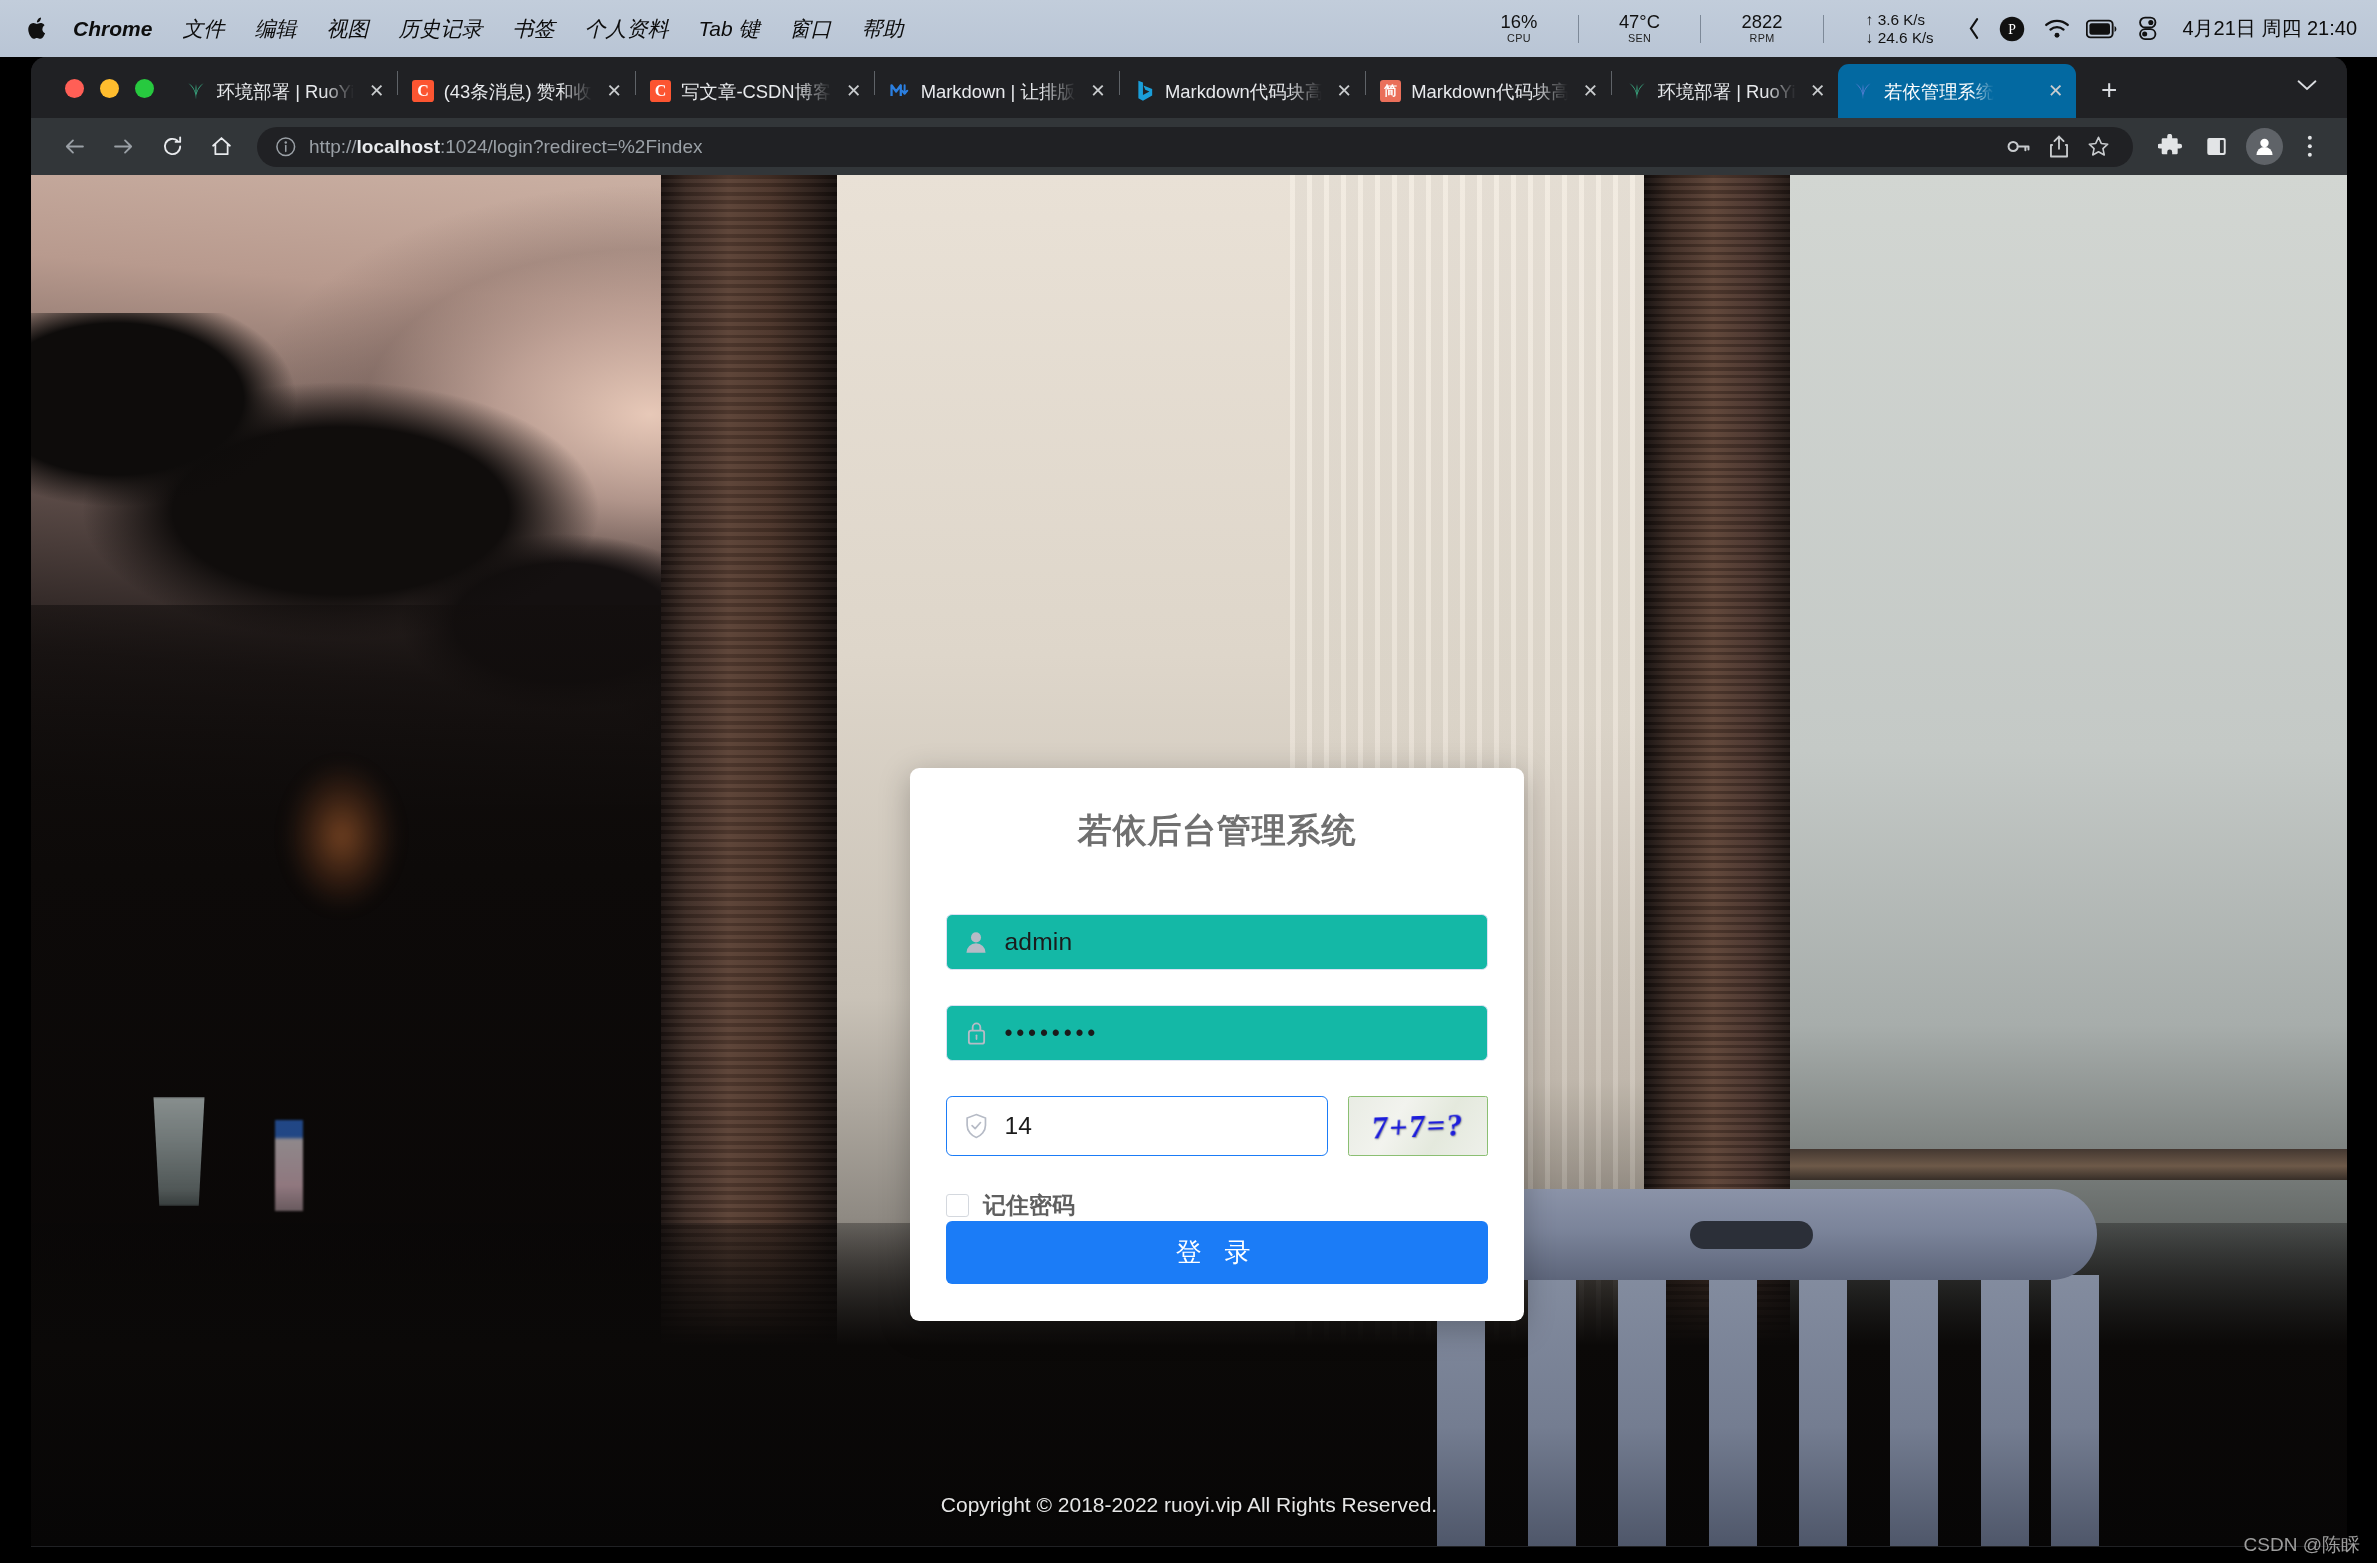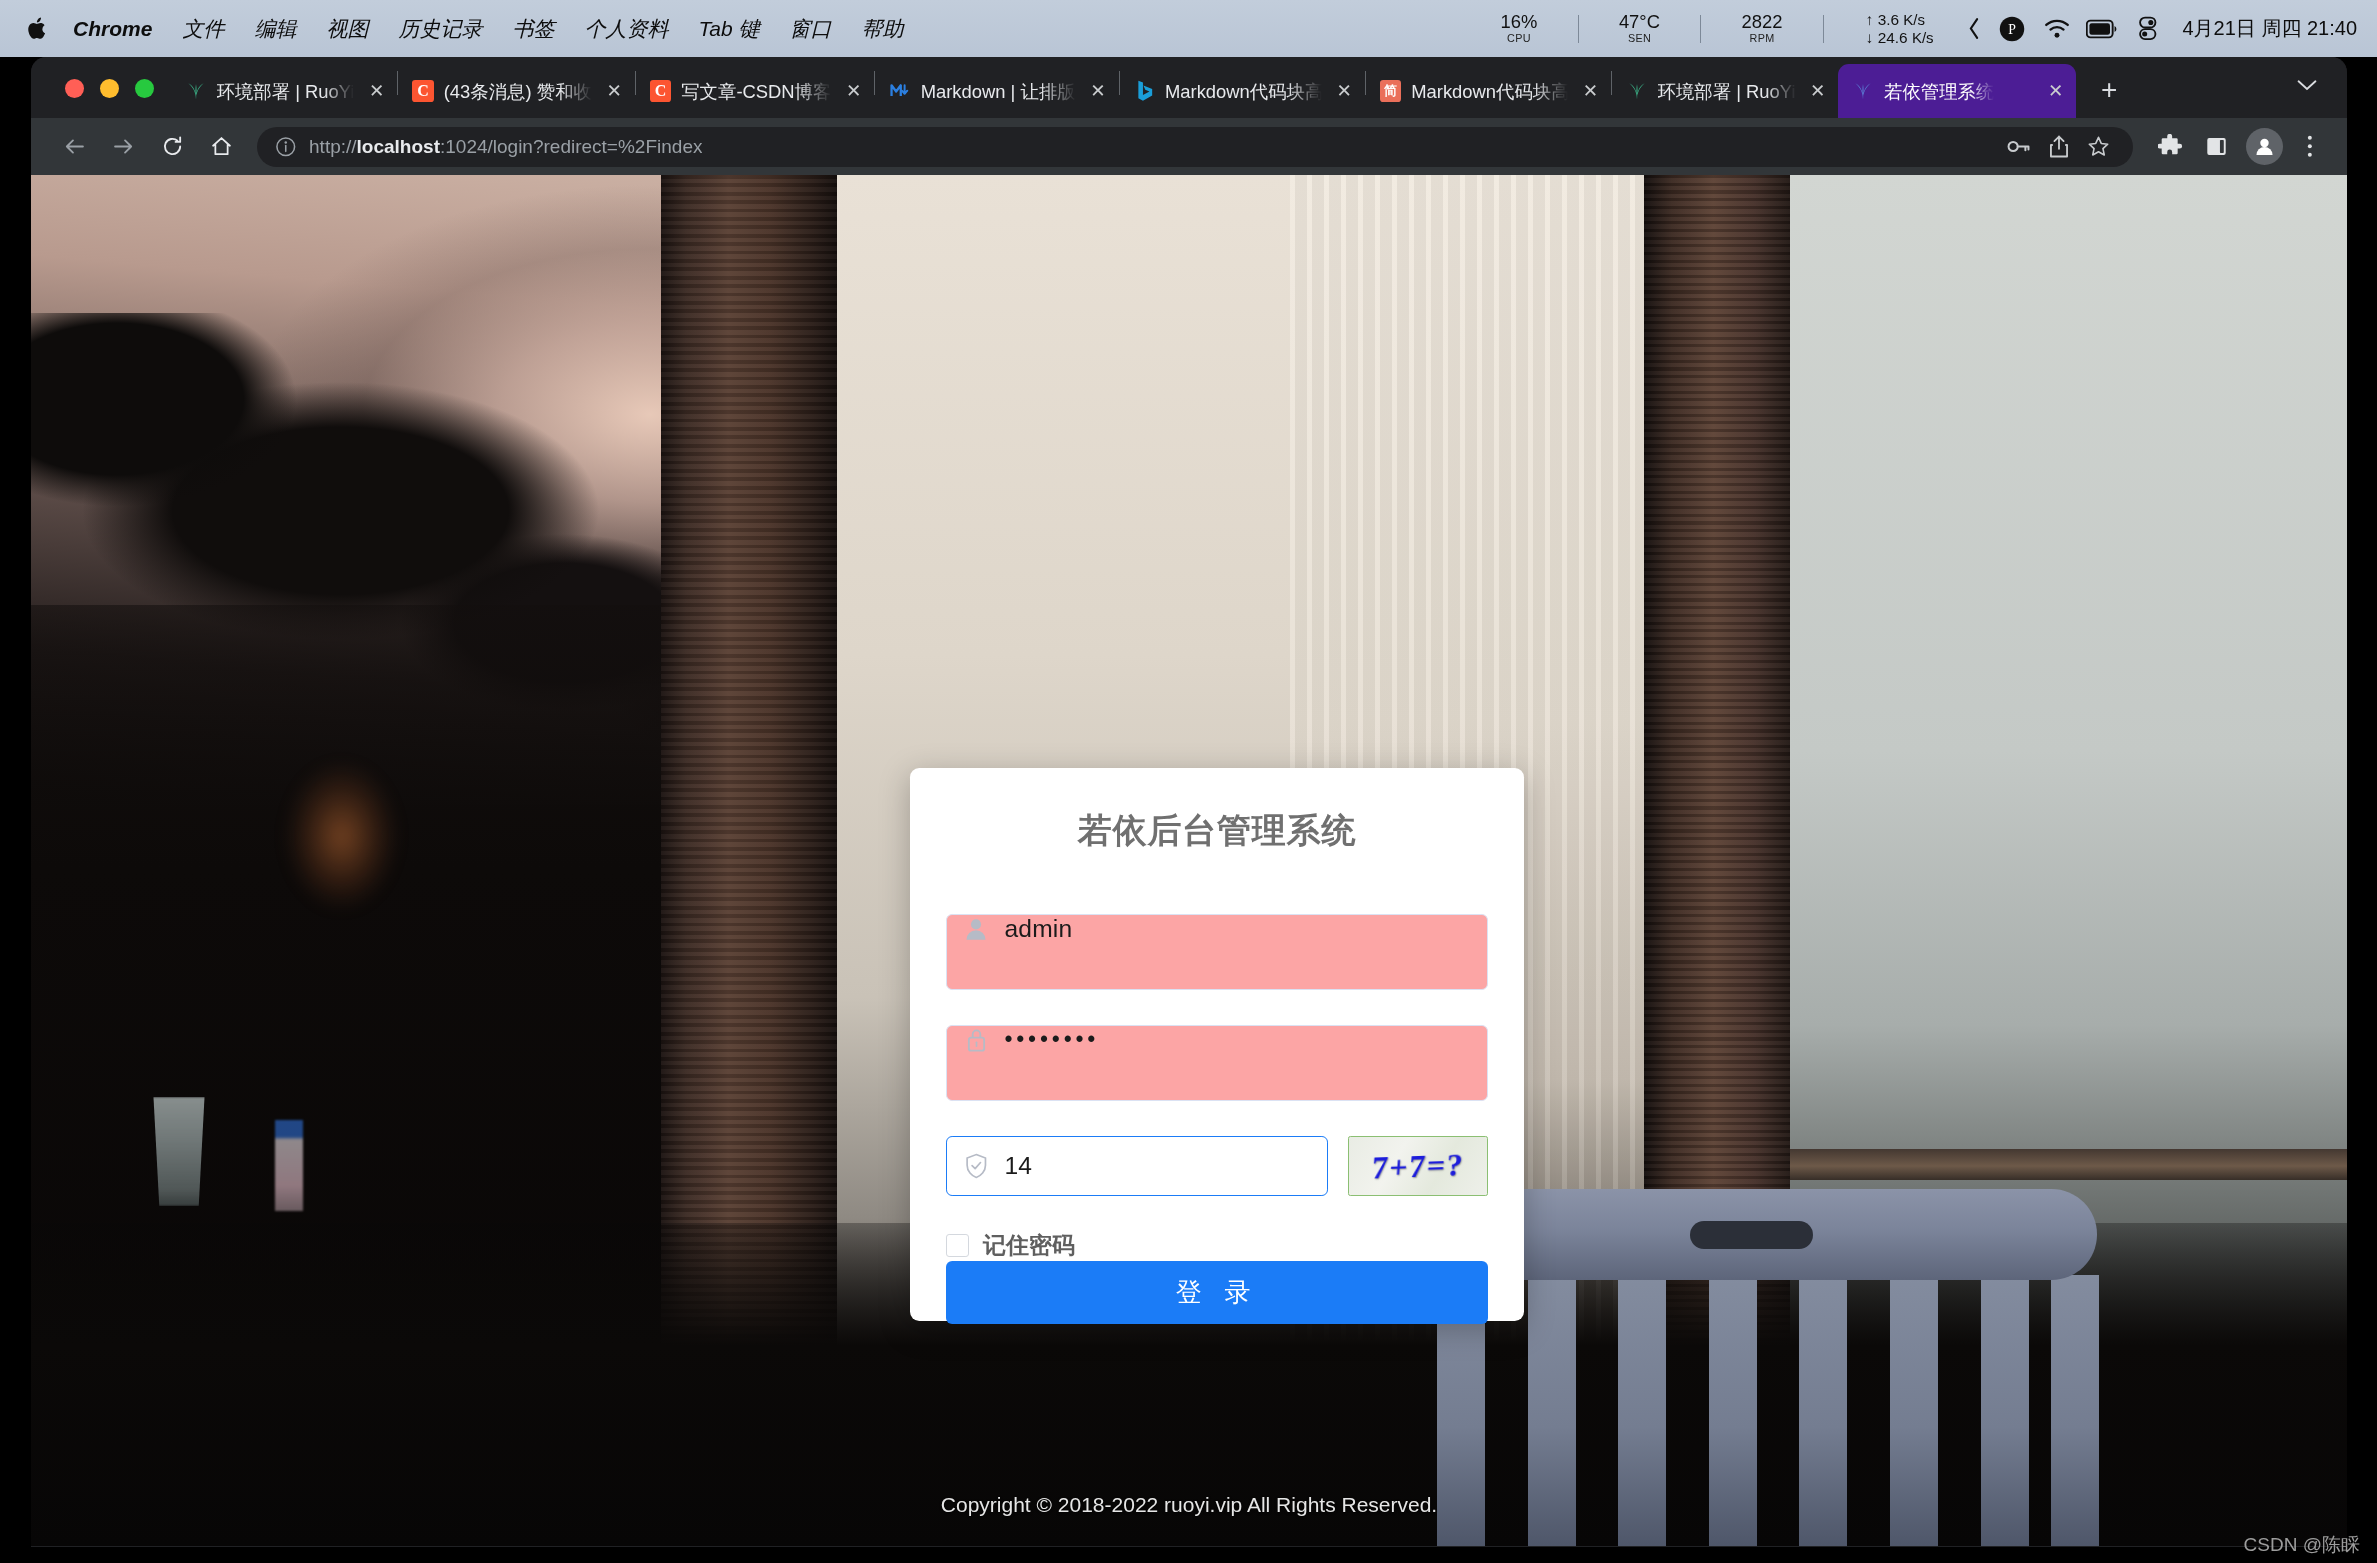--- a/index.html
+++ b/index.html
@@ -68,21 +68,21 @@
   .light.r { background: #ff5f56; }
   .light.y { background: #ffbd2e; }
   .light.g { background: #27c93f; }
 
   .tabs { display: flex; align-items: flex-end; height: 61px; }
   .tab {
     display: flex; align-items: center; height: 54px;
     padding: 0 9.2px 0 14px; position: relative;
     border-radius: 10.8px 10.8px 0 0; min-width: 0;
   }
-  .tab.active { background: #4c1d95; }
+  .tab.active { background: #0369a1; }
   .tab-sep {
     width: 0.8px; height: 24.6px; background: #5f6368;
     align-self: center; margin-bottom: 9.2px;
   }
   .tab-fav {
     width: 21.5px; height: 21.5px; flex: 0 0 21.5px; margin-right: 10px;
     display: flex; align-items: center; justify-content: center;
     font-size: 14.6px; border-radius: 3.1px; overflow: hidden;
   }
   .fav-csdn { background: #fc5531; color: #fff; font-weight: bold; font-size: 16px;
@@ -247,23 +247,23 @@
     width: 614px; height: 553px;
     background: #fff; border-radius: 9.2px;
     box-shadow: 0 7.7px 31px rgba(0,0,0,.25);
     padding: 0 36px;
   }
   .login-title {
     text-align: center; font-size: 34px; color: #707070;
     font-weight: bold; padding-top: 40px; letter-spacing: 0.8px;
   }
   .field {
-    margin-top: 0; height: 76px; background: #fca5a5;
+    margin-top: 0; height: 56px; background: #14b8a6;
     border: 0.8px solid #dbe2f3; border-radius: 6.1px;
-    display: flex; padding: 0 15.4px;
+    display: flex; align-items: center; padding: 0 15.4px;
   }
   .field.user { margin-top: 60px; }
   .field.pass { margin-top: 35px; }
   .field-ic {
     width: 28px; height: 28px; flex: 0 0 28px; margin-right: 14px;
     display: flex; align-items: center; justify-content: center; color: #b6bbc6;
   }
   .field-val { font-size: 24.6px; color: #1b1b1b; letter-spacing: 0.2px; }
   .field-val.dots { font-size: 23px; letter-spacing: 3.8px; }
 

